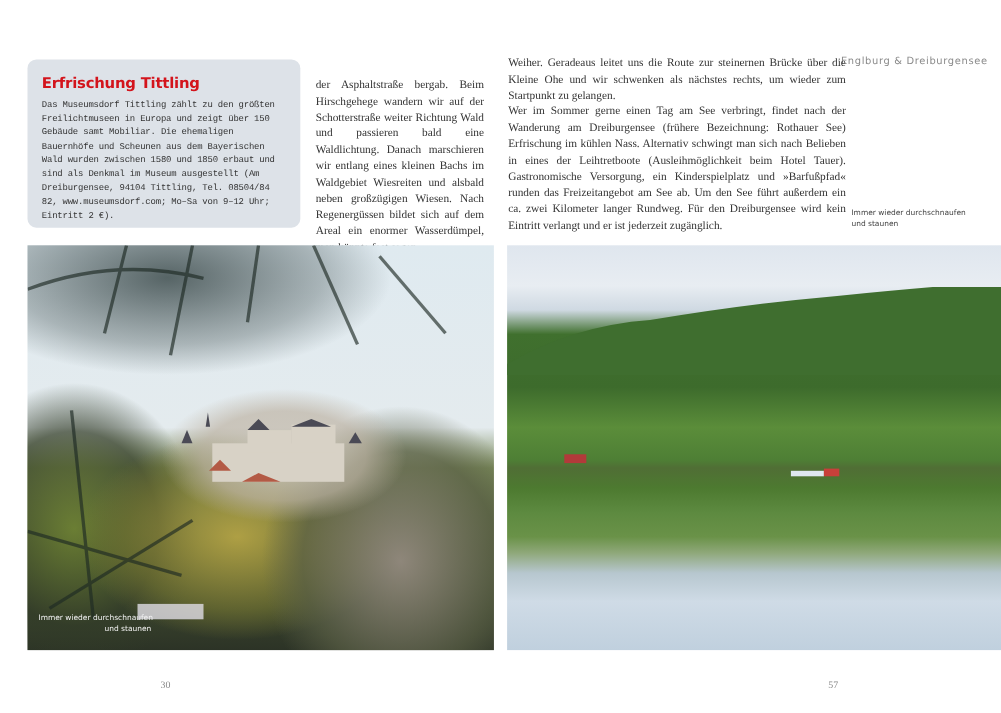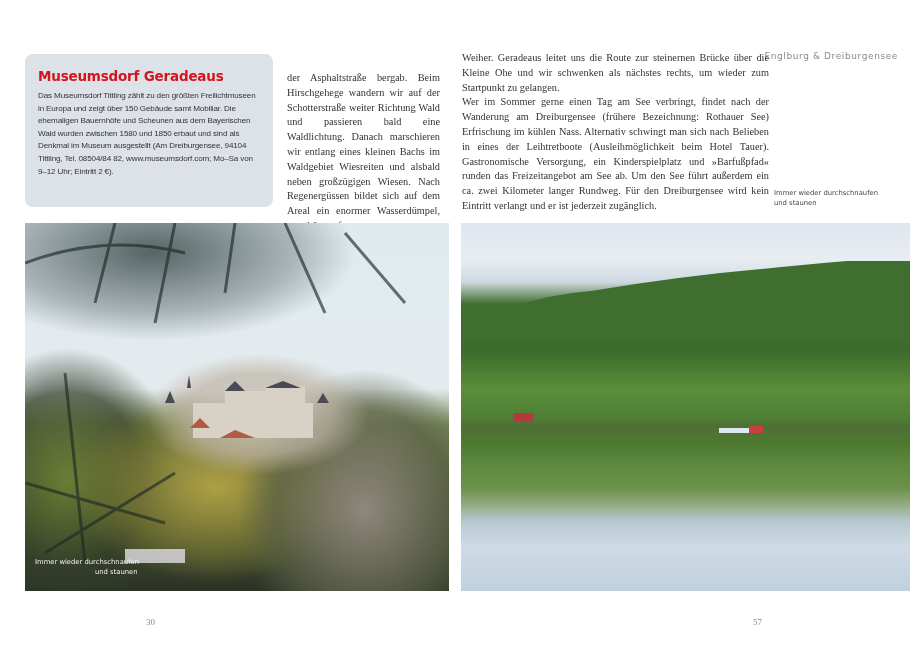--- a/index.html
+++ b/index.html
@@ -1,20 +1,20 @@
 <!DOCTYPE html>
 <html><head>
 <meta charset="utf-8">
 <style>
   html,body{margin:0;padding:0;background:#ffffff;}
   body{width:910px;height:648px;position:relative;overflow:hidden;font-family:"Liberation Serif",serif;color:#2a2a2a;}
   .running-head{position:absolute;top:22px;right:12px;font-family:"DejaVu Sans",sans-serif;font-size:9px;letter-spacing:0.6px;color:#8a8a8a;margin-top:29px;}
   .infobox{position:absolute;left:25px;top:54px;width:248px;height:153px;background:#dde2e8;border-radius:8px;box-sizing:border-box;padding:14px 10px 8px 13px;}
   .infobox h2{margin:0 0 6px 0;font-family:"DejaVu Sans",sans-serif;font-weight:bold;font-size:13.5px;color:#d3141c;letter-spacing:-0.2px;}
-  .infobox p{margin:0;font-family:Liberation Sans, sans-serif;font-size:8.1px;line-height:12.6px;color:#333;letter-spacing:-0.15px;}
+  .infobox p{margin:0;font-family:Liberation Mono, monospace;font-size:8.1px;line-height:12.6px;color:#333;letter-spacing:-0.15px;}
   .col{position:absolute;font-size:10.3px;line-height:14.8px;color:#333;text-align:justify;}
   .col1{left:287px;top:51px;width:153px;margin-top:20px;}
   .col2{left:462px;top:51px;width:307px;}
   .col p{margin:0;}
   .caption-right{position:absolute;left:774px;top:189px;width:130px;font-family:"DejaVu Sans",sans-serif;font-size:6.8px;line-height:9.5px;color:#444;}
   .photo{position:absolute;overflow:hidden;}
   .photo-left{left:25px;top:223px;width:424px;height:368px;
     background:
       radial-gradient(ellipse 35% 22% at 55% 52%, rgba(205,200,190,0.95) 0%, rgba(190,180,165,0.7) 50%, rgba(0,0,0,0) 75%),
       radial-gradient(ellipse 60% 30% at 30% 8%, rgba(40,55,55,0.75) 0%, rgba(40,55,55,0.3) 55%, rgba(0,0,0,0) 80%),
@@ -36,21 +36,21 @@
   .page-num{position:absolute;top:617px;font-family:Liberation Serif, serif;font-size:9px;color:#888;}
   .pn-left{left:146px;}
   .pn-right{left:753px;}
 </style>
 </head>
 <body>
 
 <div class="running-head">Englburg &amp; Dreiburgensee</div>
 
 <div class="infobox">
-  <h2>Museumsdorf Geradeaus</h2>
+  <h2>Erfrischung Tittling</h2>
   <p>Das Museumsdorf Tittling zählt zu den größten Freilichtmuseen in Europa und zeigt über 150 Gebäude samt Mobiliar. Die ehemaligen Bauernhöfe und Scheunen aus dem Bayerischen Wald wurden zwischen 1580 und 1850 erbaut und sind als Denkmal im Museum ausgestellt (Am Dreiburgensee, 94104 Tittling, Tel. 08504/84 82, www.museumsdorf.com; Mo–Sa von 9–12 Uhr; Eintritt 2 €).</p>
 </div>
 
 <div class="col col1">
   <p>der Asphaltstraße bergab. Beim Hirschgehege wandern wir auf der Schotterstraße weiter Richtung Wald und passieren bald eine Waldlichtung. Danach marschieren wir entlang eines kleinen Bachs im Waldgebiet Wiesreiten und alsbald neben großzügigen Wiesen. Nach Regenergüssen bildet sich auf dem Areal ein enormer Wasserdümpel, man könnte fast sagen</p>
 </div>
 
 <div class="col col2">
   <p>Weiher. Geradeaus leitet uns die Route zur steinernen Brücke über die Kleine Ohe und wir schwenken als nächstes rechts, um wieder zum Startpunkt zu gelangen.</p>
   <p>Wer im Sommer gerne einen Tag am See verbringt, findet nach der Wanderung am Dreiburgensee (frühere Bezeichnung: Rothauer See) Erfrischung im kühlen Nass. Alternativ schwingt man sich nach Belieben in eines der Leihtretboote (Ausleihmöglichkeit beim Hotel Tauer). Gastronomische Versorgung, ein Kinderspielplatz und »Barfußpfad« runden das Freizeitangebot am See ab. Um den See führt außerdem ein ca. zwei Kilometer langer Rundweg. Für den Dreiburgensee wird kein Eintritt verlangt und er ist jederzeit zugänglich.</p>

